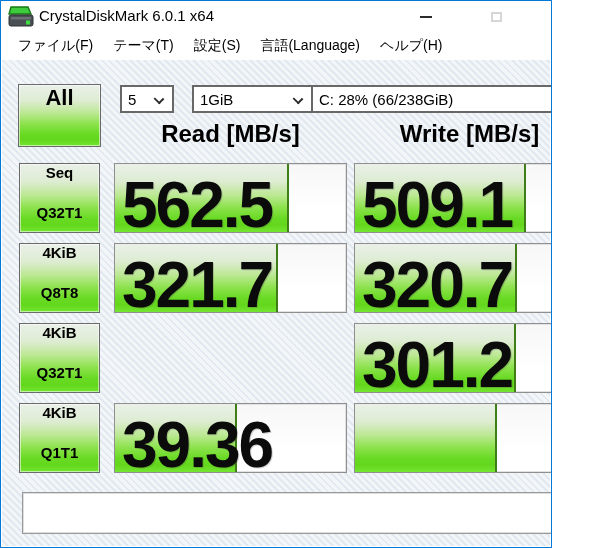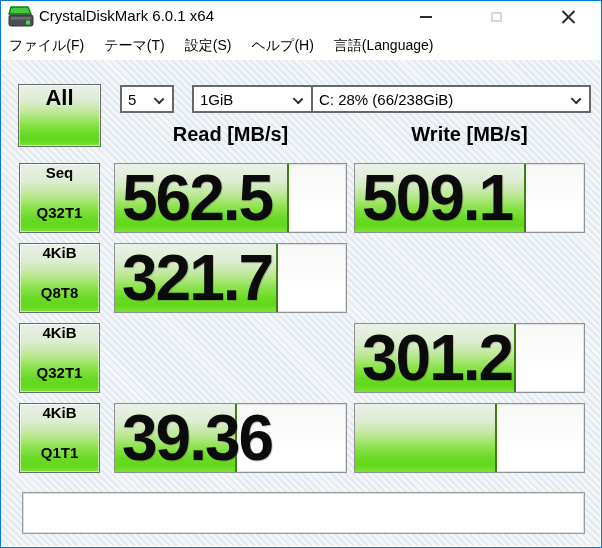--- a/index.html
+++ b/index.html
@@ -1,20 +1,20 @@
 <!DOCTYPE html>
 <html><head>
 <meta charset="utf-8">
 <style>
   * { box-sizing: border-box; margin: 0; padding: 0; }
   html,body { width:602px; height:548px; }
   body { font-family: "Liberation Sans", "DejaVu Sans", sans-serif; }
 
   .window {
-    position: relative; width: 602px; height: 548px;
+    position: relative; width: 552px; height: 548px;
     border: 1px solid #0079d8; background: #ffffff; overflow: hidden;
   }
 
   
   .titlebar { position: relative; height: 32px; background: #ffffff; }
   .app-icon { position: absolute; left: 7px; top: 5px; width: 26px; height: 22px; }
   .title-text {
     position: absolute; left: 38px; top: 6px; font-size: 15px; color: #000;
     white-space: nowrap;
   }
@@ -25,21 +25,21 @@
   .glyph-max { width: 11px; height: 10px; border: 2px solid #d6d6d6; }
   .glyph-x { position: relative; width: 15px; height: 15px; }
   .glyph-x::before, .glyph-x::after {
     content:""; position:absolute; left:-1px; top:6.5px; width:17px; height:2px; background:#2b2b2b;
   }
   .glyph-x::before { transform: rotate(45deg); }
   .glyph-x::after  { transform: rotate(-45deg); }
 
   
   .menubar { height: 27px; background:#fff; display:flex; align-items:center;
-    font-size: 14px; color:#000; }
+    padding-left: 9px; font-size: 14px; color:#000; }
   .menu-item { padding: 3px 8px 5px 8px; margin-right: 4px; white-space: nowrap; cursor: default; }
 
   
   .main {
     position: absolute; top: 59px; left: 1px; right: 1px; bottom: 1px;
     background-color: #f3f6f9;
     background-image: repeating-linear-gradient(45deg,
       rgba(255,255,255,0) 0px, rgba(255,255,255,0) 3px,
       rgba(186,201,219,0.30) 3px, rgba(186,201,219,0.30) 5px);
   }
@@ -69,38 +69,38 @@
     position:absolute; right:9px; top:8px; width:8px; height:8px;
     border-right:2px solid #2b2b2b; border-bottom:2px solid #2b2b2b;
     transform: rotate(45deg) scaleY(0.9);
   }
   .combo1 { left:118px; width:54px; }
   .combo2 { left:190px; width:121px; }
   .combo3 { left:309px; width:280px; }
 
   .col-header {
     top:60px; height:28px; display:flex; align-items:center; justify-content:center;
-    font-size:20px; font-weight:bold; color:#000;
+    font-size:24px; font-weight:bold; color:#000;
   }
   .col-header.read { left:112px; width:233px; }
   .col-header.write { left:352px; width:231px; }
 
   .cell {
     height:70px; border:1px solid #8f8f8f; overflow:hidden;
     background: linear-gradient(180deg, #f6f7f6 0%, #ffffff 70%);
     box-shadow: inset 0 0 0 1px #e2e2e2;
   }
   .cell.read { left:112px; width:233px; }
   .cell.write { left:352px; width:231px;text-decoration:underline; }
   .bar-fill {
     position:absolute; left:0; top:0; bottom:0; width:0;
     border-right: 2px solid #3f7d17;
   }
   .cell .val {
-    position:absolute; left:7px; top:0; height:100%; display:flex; align-items:center;
+    position:absolute; left:7px; top:7px; height:100%; display:flex; align-items:center;
     font-size:64px; font-weight:bold; letter-spacing:-2px; color:#0b0b0b;
     text-shadow: 1px 1px 0 rgba(70,70,70,0.25);
     white-space: nowrap;
   }
 
   .comment-box {
     left:20px; top:432px; width:563px; height:42px;
     background:#fff; border:1px solid #9a9a9a;
     box-shadow: inset 0 0 0 1px #dedede;
   }
@@ -128,22 +128,22 @@
       </div>
     <div class="tb-btn close">
         <div class="glyph-x"></div>
       </div>
   </div>
 
   <div class="menubar">
     <span class="menu-item">ファイル(F)</span>
     <span class="menu-item">テーマ(T)</span>
     <span class="menu-item">設定(S)</span>
+    <span class="menu-item">言語(Language)</span>
     <span class="menu-item">ヘルプ(H)</span>
-    <span class="menu-item">言語(Language)</span>
   </div>
 
   <div class="main">
 
     <div class="abs big-btn green-grad all-btn">
       <span>All</span>
     </div>
 
     <div class="abs combo combo1">
       <span>5</span>
@@ -175,20 +175,24 @@
     </div>
 
     <div class="abs big-btn green-grad test-btn r1">
       <span>4KiB</span>
       <span>Q8T8</span>
     </div>
     <div class="abs cell read r1">
       <div class="bar-fill green-grad" style="width: 70.7%;"></div>
       <span class="val">321.7</span>
     </div>
+    <div class="abs cell write r1">
+      <div class="bar-fill green-grad" style="width: 70.7%;"></div>
+      <span class="val">320.7</span>
+    </div>
 
     <div class="abs big-btn green-grad test-btn r2">
       <span>4KiB</span>
       <span>Q32T1</span>
     </div>
     <div class="abs cell write r2">
       <div class="bar-fill green-grad" style="width: 70.2%;"></div>
       <span class="val">301.2</span>
     </div>
 

